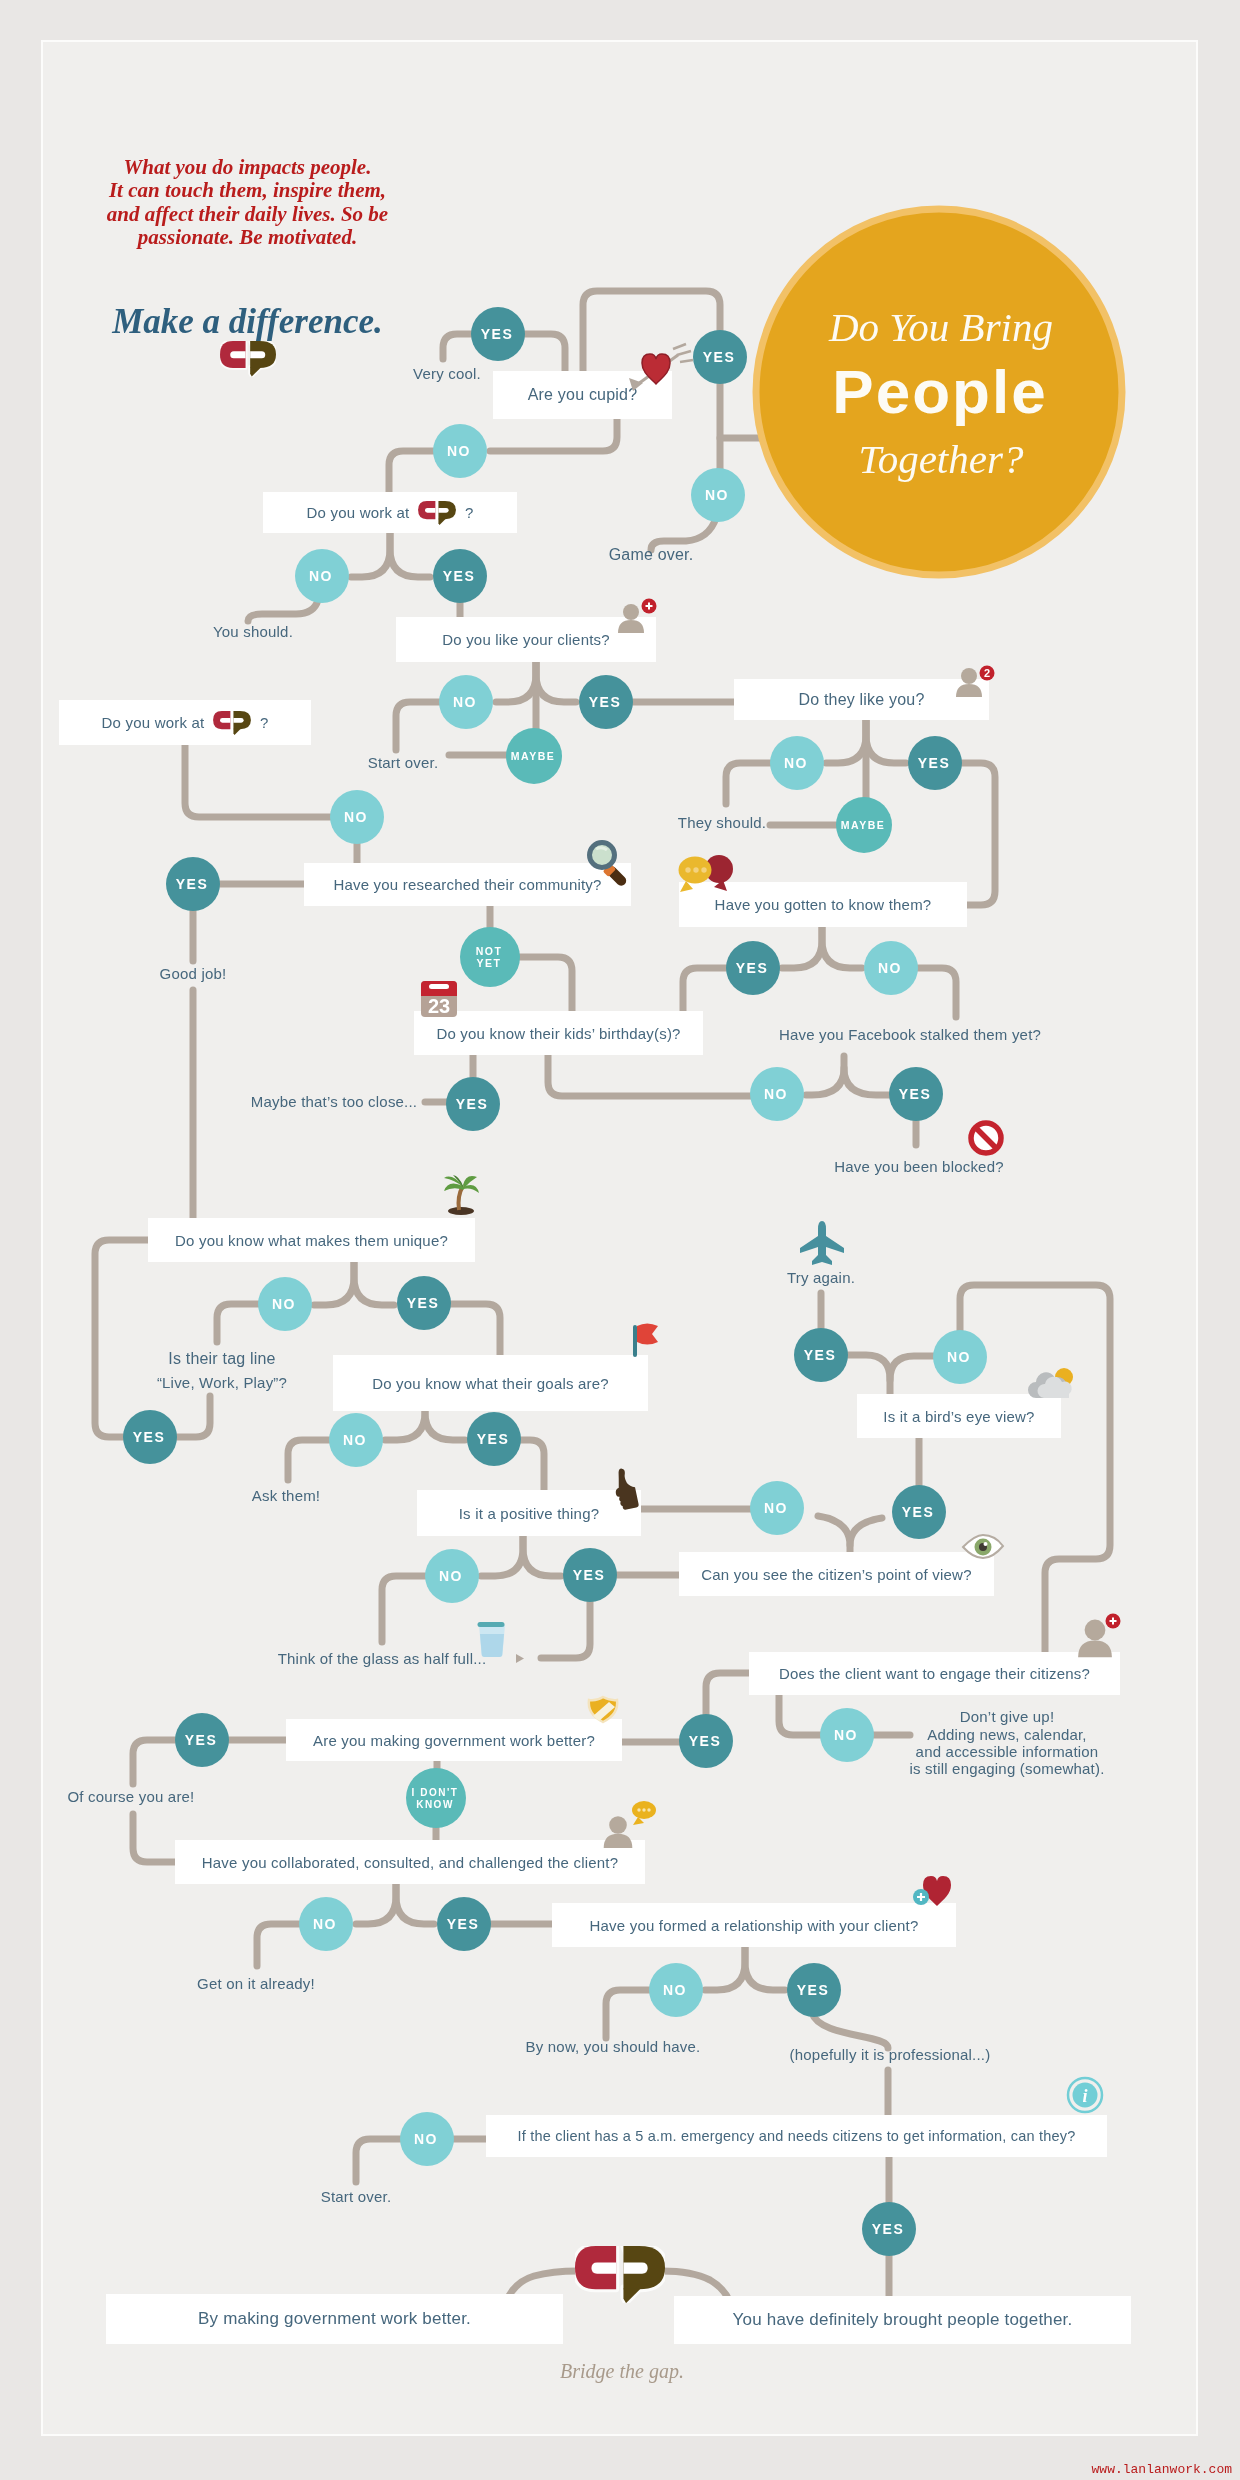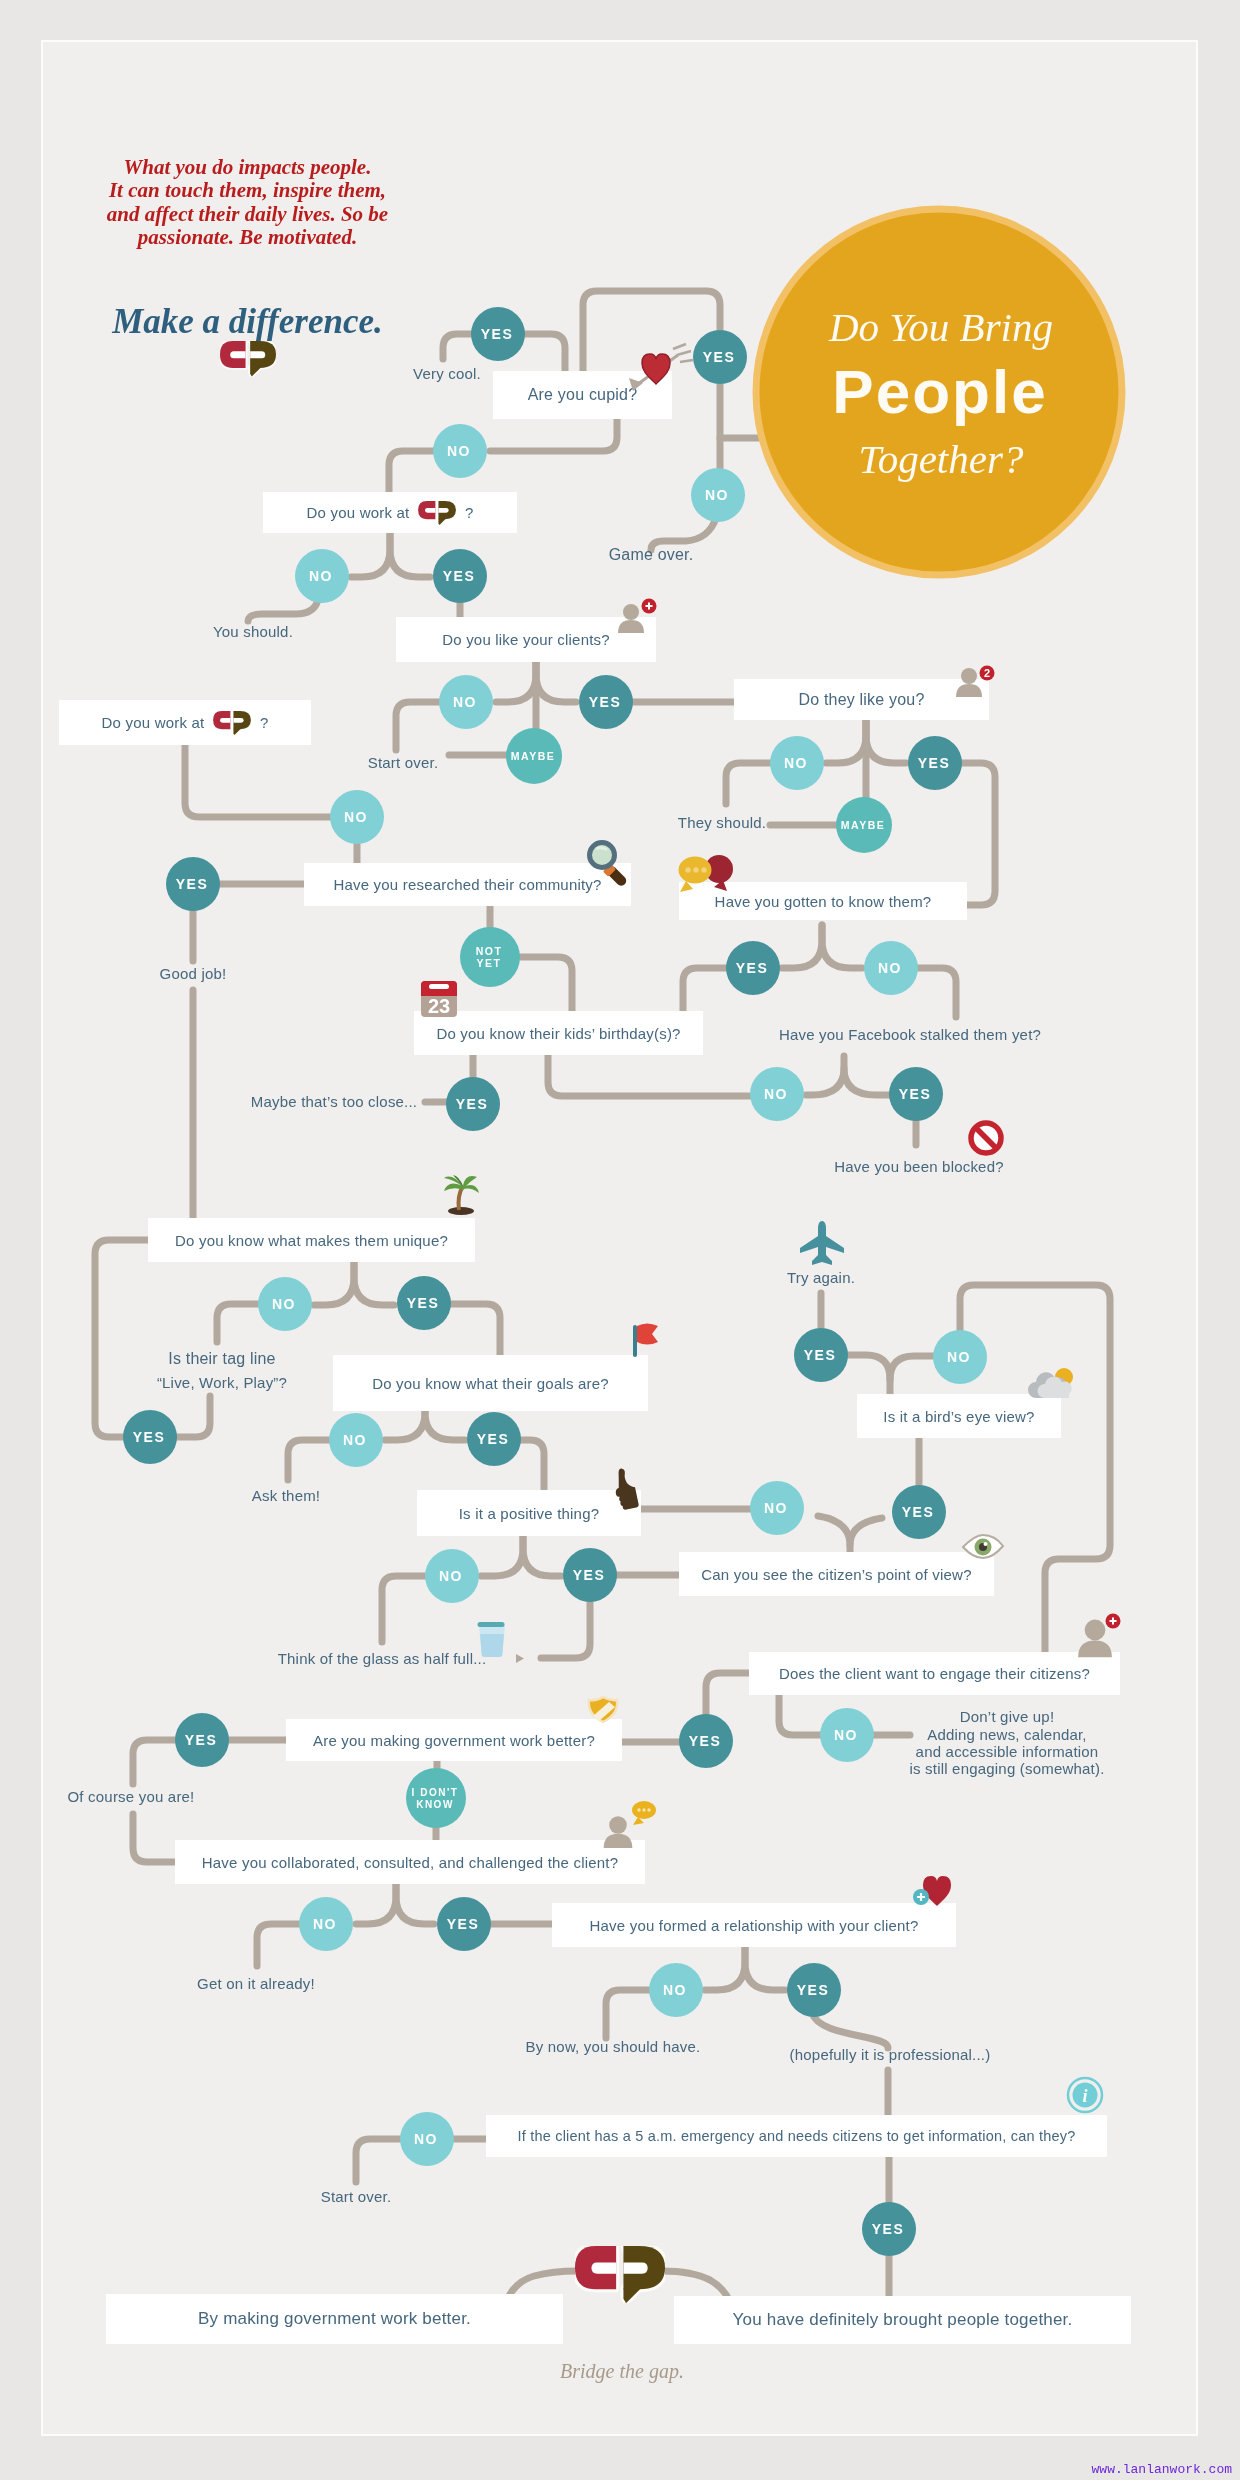--- a/index.html
+++ b/index.html
@@ -6,21 +6,21 @@
 #page { position:relative; width:1240px; height:2480px; background:#e9e7e5; font-family:"Liberation Sans",sans-serif; }
 #panel { position:absolute; left:41px; top:40px; width:1157px; height:2396px; background:#f0efed; border:2px solid #fcfcfb; }
 svg.layer { position:absolute; left:0; top:0; }
 .qbox { position:absolute; background:#ffffff; color:#46677d; display:flex; align-items:center; justify-content:center; text-align:center; letter-spacing:0.2px; white-space:nowrap; }
 .cap { position:absolute; width:500px; text-align:center; color:#46677d; letter-spacing:0.2px; white-space:nowrap; }
 .clab { font-family:"Liberation Sans",sans-serif; font-weight:bold; fill:#ffffff; text-anchor:middle;  letter-spacing:1.5px; }
 .cplogo { position:absolute; }
 #toppara { position:absolute; left:40px; top:156px; width:415px; text-align:center; font-family:"Liberation Serif",serif; font-style:italic; font-weight:bold; font-size:21px; line-height:23.3px; color:#b91c1c; }
 #makediff { position:absolute; left:40px; top:277px; width:415px; text-align:center; font-family:"Liberation Serif",serif; font-style:italic; font-weight:bold; font-size:35px; color:#2e5f7e;margin-top:25px; }
 #bridgegap { position:absolute; left:422px; top:2360px; width:400px; text-align:center; font-family:"Liberation Serif",serif; font-style:italic; font-size:20px; color:#a89a8b; }
-#siteurl { position:absolute; right:8px; top:2462px; font-family:"Liberation Mono",monospace; font-size:13px; color:#6d28d9; }
+#siteurl { position:absolute; right:8px; top:2462px; font-family:"Liberation Mono",monospace; font-size:13px; color:#b91c1c; }
 </style></head>
 <body>
 <div id="page">
 <div id="panel"></div>
 
 <svg class="layer" width="1240" height="2480" viewBox="0 0 1240 2480">
 <g fill="none" stroke="#b3a89e" stroke-width="7" stroke-linecap="round" stroke-linejoin="round">
 <path d="M473,334 H457 Q443,334 443,348 V359"></path>
 <path d="M523,334 H551 Q565,334 565,348 V373"></path>
 <path d="M583,372 V305 Q583,291 597,291 H706 Q720,291 720,305 V340"></path>
@@ -211,21 +211,21 @@
 <div class="qbox" style="left:396px;top:617px;width:260px;height:45px;font-size:15px">Do you like your clients?</div>
 <div class="qbox" style="left:59px;top:700px;width:252px;height:45px;font-size:15px">Do you work at&nbsp;&nbsp;<svg style="vertical-align:-6px" width="38" height="24" viewBox="0 0 104 66">
         <path fill="#b0293c" d="M47.5,0 H24 Q0,0 0,25 Q0,50 24,50 H47.5 Z"></path>
         <path fill="#fff" d="M47.5,19 H25.5 Q19,19 19,25.5 Q19,32 25.5,32 H47.5 Z"></path>
         <path fill="#574612" d="M56,0 H74 Q104,0 104,25 Q104,50 74,50 H56 Z"></path>
         <path fill="#574612" d="M56,49 H76 L59,66 L56,61 Z"></path>
         <path fill="#fff" d="M56,19 H77.5 Q84,19 84,25.5 Q84,32 77.5,32 H56 Z"></path>
       </svg>&nbsp;&nbsp;?</div>
 <div class="qbox" style="left:734px;top:679px;width:255px;height:41px;font-size:16px">Do they like you?</div>
 <div class="qbox" style="left:304px;top:863px;width:327px;height:43px;font-size:15px">Have you researched their community?</div>
-<div class="qbox" style="left:679px;top:882px;width:288px;height:38px;font-size:15px">Have you gotten to know them?</div>
+<div class="qbox" style="left:679px;top:882px;width:288px;height:45px;font-size:15px">Have you gotten to know them?</div>
 <div class="qbox" style="left:414px;top:1011px;width:289px;height:44px;font-size:15px">Do you know their kids’ birthday(s)?</div>
 <div class="qbox" style="left:148px;top:1218px;width:327px;height:44px;font-size:15px">Do you know what makes them unique?</div>
 <div class="qbox" style="left:333px;top:1355px;width:315px;height:56px;font-size:15px">Do you know what their goals are?</div>
 <div class="qbox" style="left:857px;top:1394px;width:204px;height:44px;font-size:15px">Is it a bird’s eye view?</div>
 <div class="qbox" style="left:417px;top:1490px;width:224px;height:46px;font-size:15px">Is it a positive thing?</div>
 <div class="qbox" style="left:679px;top:1552px;width:315px;height:44px;font-size:15px">Can you see the citizen’s point of view?</div>
 <div class="qbox" style="left:749px;top:1652px;width:371px;height:43px;font-size:15px">Does the client want to engage their citizens?</div>
 <div class="qbox" style="left:286px;top:1719px;width:336px;height:42px;font-size:15px">Are you making government work better?</div>
 <div class="qbox" style="left:175px;top:1840px;width:470px;height:44px;font-size:15px">Have you collaborated, consulted, and challenged the client?</div>
 <div class="qbox" style="left:552px;top:1903px;width:404px;height:44px;font-size:15px">Have you formed a relationship with your client?</div>

